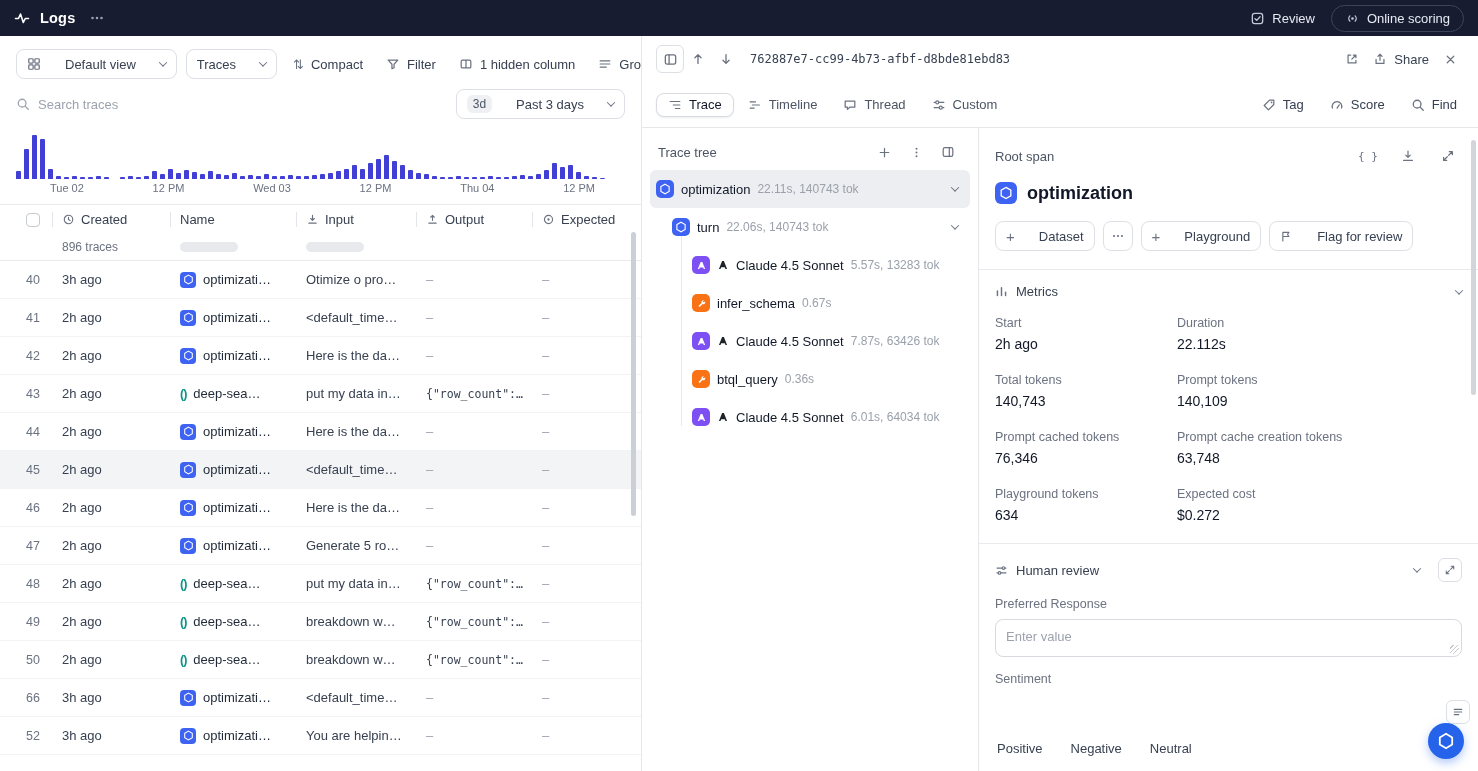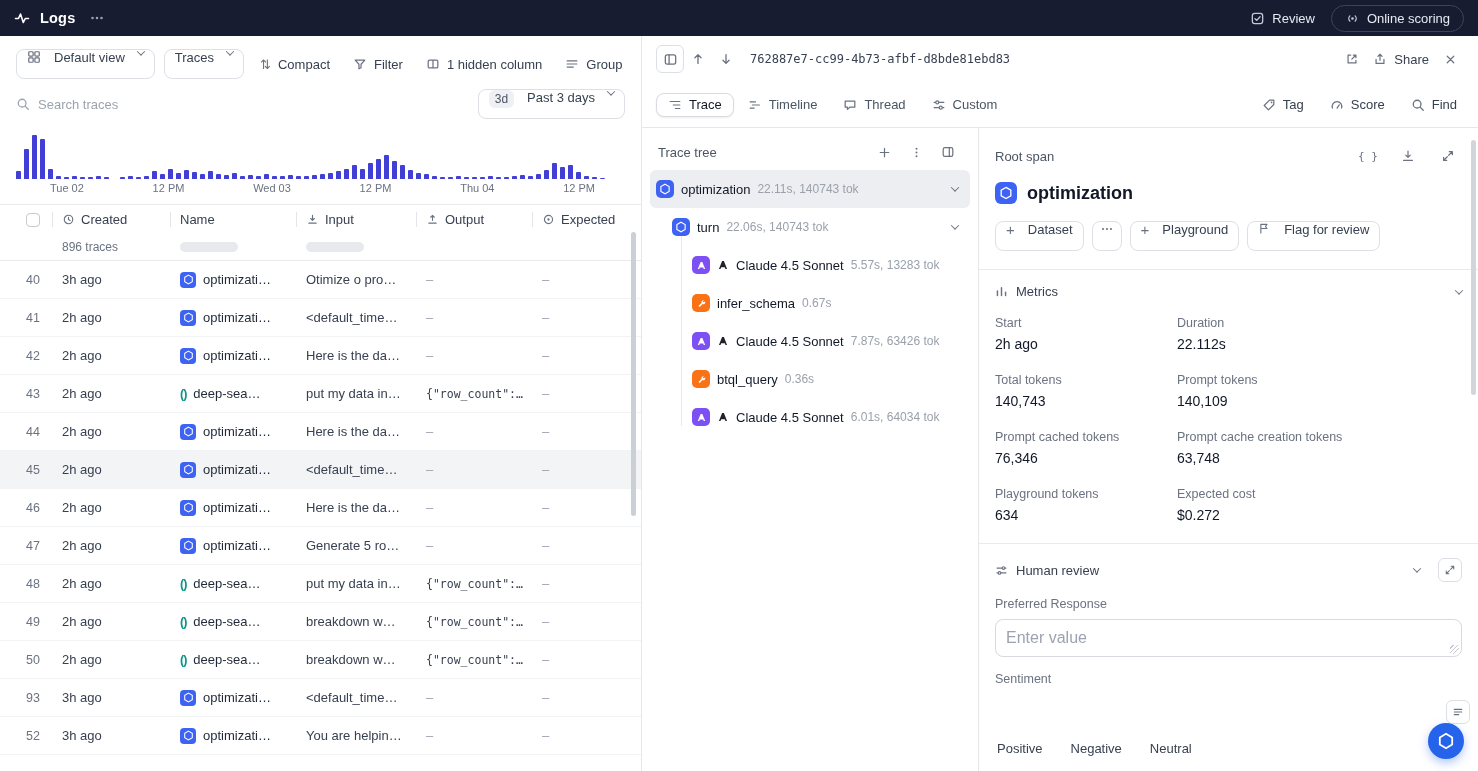--- a/index.html
+++ b/index.html
@@ -17,21 +17,21 @@
   .tb-more { color: #98a0b3; display: flex; align-items: center; padding: 4px; }
   .tb-right { margin-left: auto; display: flex; align-items: center; gap: 16px; }
   .tb-ghost { display: inline-flex; align-items: center; gap: 7px; color: #e7eaf2; font-size: 13px; }
   .tb-pill { display: inline-flex; align-items: flex-start; gap: 7px; color: #e7eaf2; font-size: 13px; border: 1px solid #3c445c; border-radius: 999px; padding: 5px 13px; }
 
   .main { display: flex; height: 735px; }
 
   
   .left-panel { width: 642px; flex: none; border-right: 1px solid #e5e7eb; position: relative; overflow: hidden; }
   .lp-toolbar { display: flex; align-items: center; gap: 9px; padding: 13px 16px 6px; }
-  .btn { display: inline-flex; align-items: flex-start; gap: 13px; height: 30px; padding: 0 10px; border: 1px solid #dcdfe4; border-radius: 8px; background: #fff; color: #374151; font-size: 13px; white-space: nowrap; }
+  .btn { display: inline-flex; align-items: center; gap: 24px; height: 30px; padding: 0 10px; border: 1px solid #dcdfe4; border-radius: 8px; background: #fff; color: #374151; font-size: 13px; white-space: nowrap; }
   .ghost { display: inline-flex; align-items: center; gap: 7px; height: 30px; padding: 0 7px; color: #374151; font-size: 13px; white-space: nowrap; }
   .iconbtn { width: 28px; height: 28px; display: inline-flex; align-items: center; justify-content: center; border-radius: 6px; color: #6b7280; flex: none; }
   .iconbtn.border { border: 1px solid #dcdfe4; background: #fff; }
   .gicon { display: inline-flex; color: #6b7280; flex: none; }
   .uarr { font-size: 13px; color: #6b7280; }
 
   .lp-search { display: flex; align-items: center; padding: 4px 16px 4px; gap: 8px; }
   .lp-search input { border: none; outline: none; flex: 1; font-size: 13px; color: #111827; background: transparent; }
   .lp-search input::placeholder { color: #9ca3af; }
   .range-badge { background: #eef0f3; border-radius: 6px; padding: 2px 6px; font-size: 12px; color: #4b5563; }
@@ -102,21 +102,21 @@
 
   .section { border-top: 1px solid #e8eaed; padding: 14px 16px 20px; }
   .sec-head { display: flex; align-items: center; gap: 8px; font-size: 13px; font-weight: 500; color: #374151; }
   .sec-head .chev { margin-left: auto; }
   .metrics-grid { display: grid; grid-template-columns: 182px 1fr; row-gap: 21px; margin-top: 17px; }
   .m-label { font-size: 12.5px; color: #6b7280; margin-bottom: 6px; }
   .m-value { font-size: 14px; color: #111827; }
 
   .field-label { font-size: 12.5px; color: #6b7280; margin: 15px 0 8px; }
   .ta-wrap { position: relative; }
-  .ta-wrap textarea { width: 100%; height: 38px; border: 1px solid #d7dade; border-radius: 8px; padding: 9px 10px; font-size: 16px; color: #111827; resize: none; outline: none; display: block; }
+  .ta-wrap textarea { width: 100%; height: 38px; border: 1px solid #d7dade; border-radius: 8px; padding: 9px 10px; font-size: 13px; color: #111827; resize: none; outline: none; display: block; }
   .ta-wrap textarea::placeholder { color: #9ca3af; }
   .ta-wrap::after { content: ""; position: absolute; right: 3px; bottom: 3px; width: 9px; height: 9px; background: repeating-linear-gradient(135deg, transparent 0 2px, #c4c8ce 2px 3px); border-bottom-right-radius: 6px; pointer-events: none; }
   .sentiment { display: flex; gap: 24px; margin-top: 2px; }
   .senti { font-size: 13px; font-weight: 500; color: #374151; padding: 4px 2px; margin-top: 43px; }
   .slider-row { display: flex; align-items: center; margin-top: 12px; }
   .slider { width: 100px; height: 3px; background: #e3e5e9; border-radius: 2px; position: relative; }
   .thumb { position: absolute; left: -2px; top: 50%; transform: translateY(-50%); width: 14px; height: 14px; border-radius: 50%; background: #fff; border: 1px solid #aeb4bd; box-shadow: 0 1px 2px rgba(0,0,0,.1); }
   .pct { margin-left: 38px; font-size: 13px; color: #6b7280; }
   .clear-btn { margin-left: 18px; }
   .side-toggle { position: absolute; right: 8px; top: 572px; width: 24px; height: 24px; border: 1px solid #dcdfe4; border-radius: 6px; background: #fff; display: flex; align-items: center; justify-content: center; color: #6b7280; }
@@ -549,21 +549,21 @@
 
               <span class="deep-glyph">()</span>
               <span class="nm">deep-sea…</span>
             </div>
             <div class="td">breakdown w…</div>
             <div class="td mono">{"row_count":…</div>
             <div class="td dash">–</div>
           </div>
 
           <div class="tr">
-            <div class="td rownum">93</div>
+            <div class="td rownum">66</div>
             <div class="td">3h ago</div>
             <div class="td name-cell">
               <span class="nicon optbg">
                 <svg width="11" height="11" viewBox="0 0 16 16">
                   <path d="M8 1.6 13.5 4.8v6.4L8 14.4 2.5 11.2V4.8z" fill="none" stroke="#fff" stroke-width="1.5"></path>
                 </svg>
               </span>
 
               <span class="nm">optimizati…</span>
             </div>

